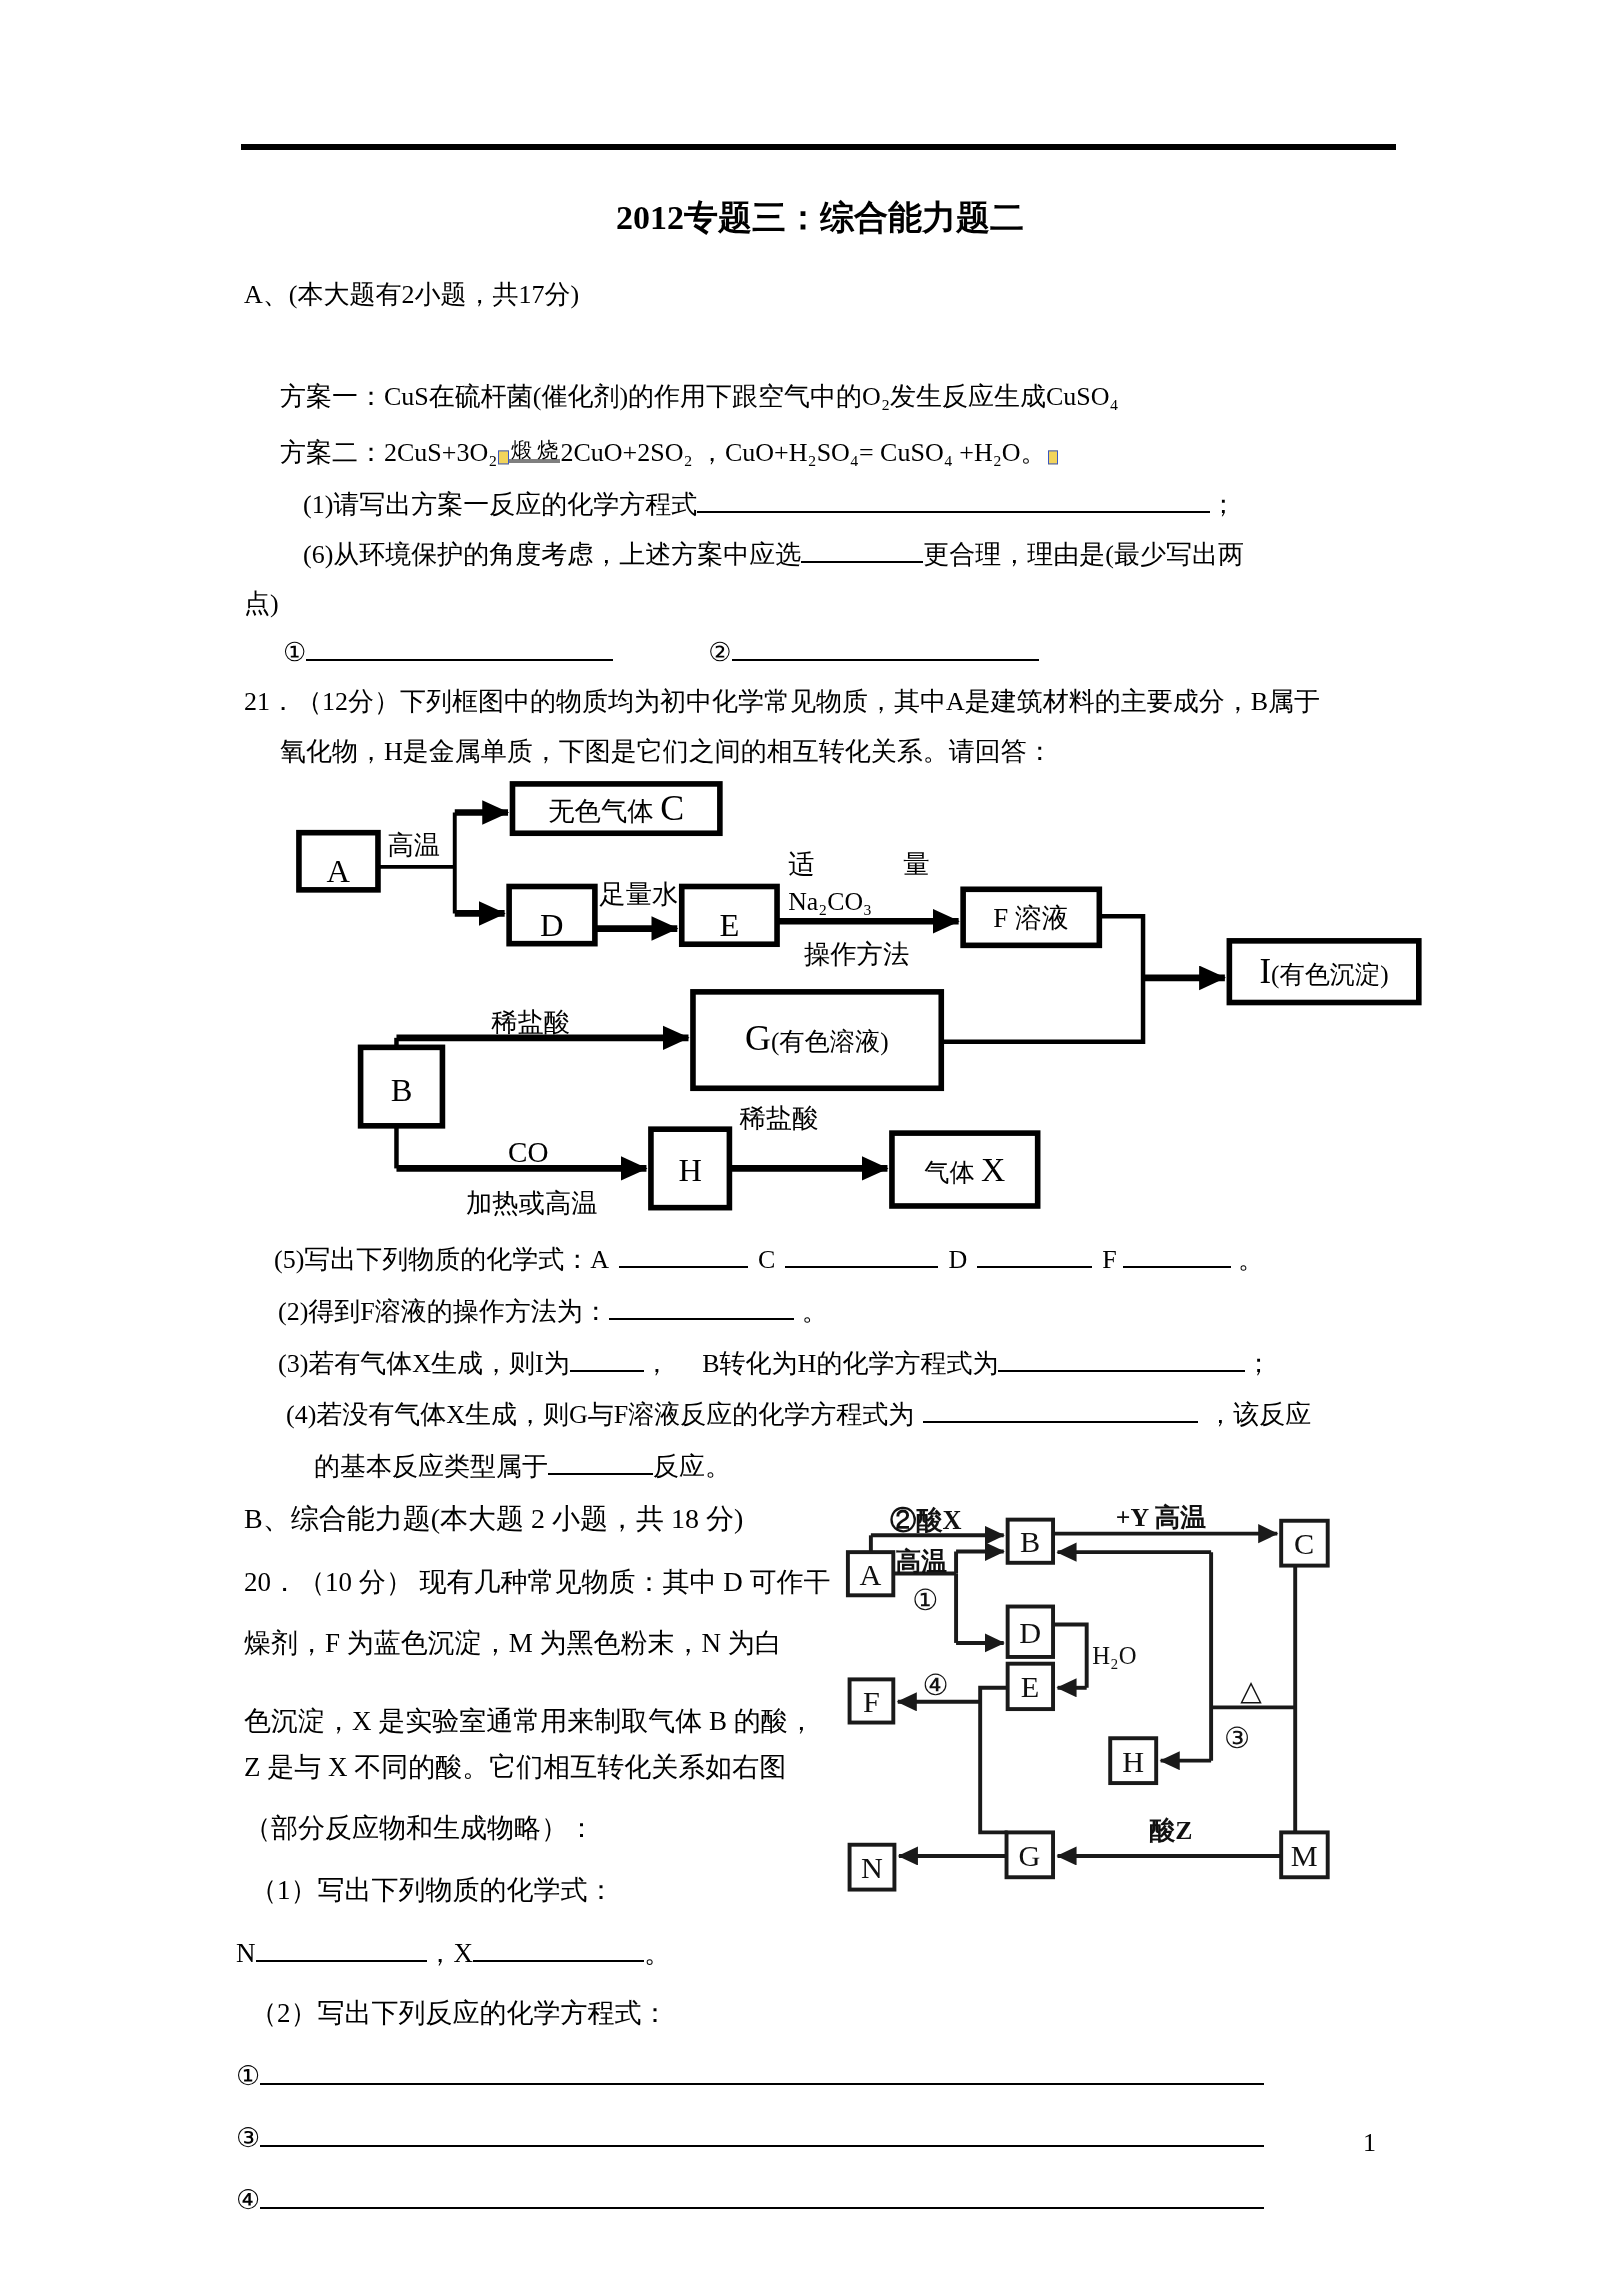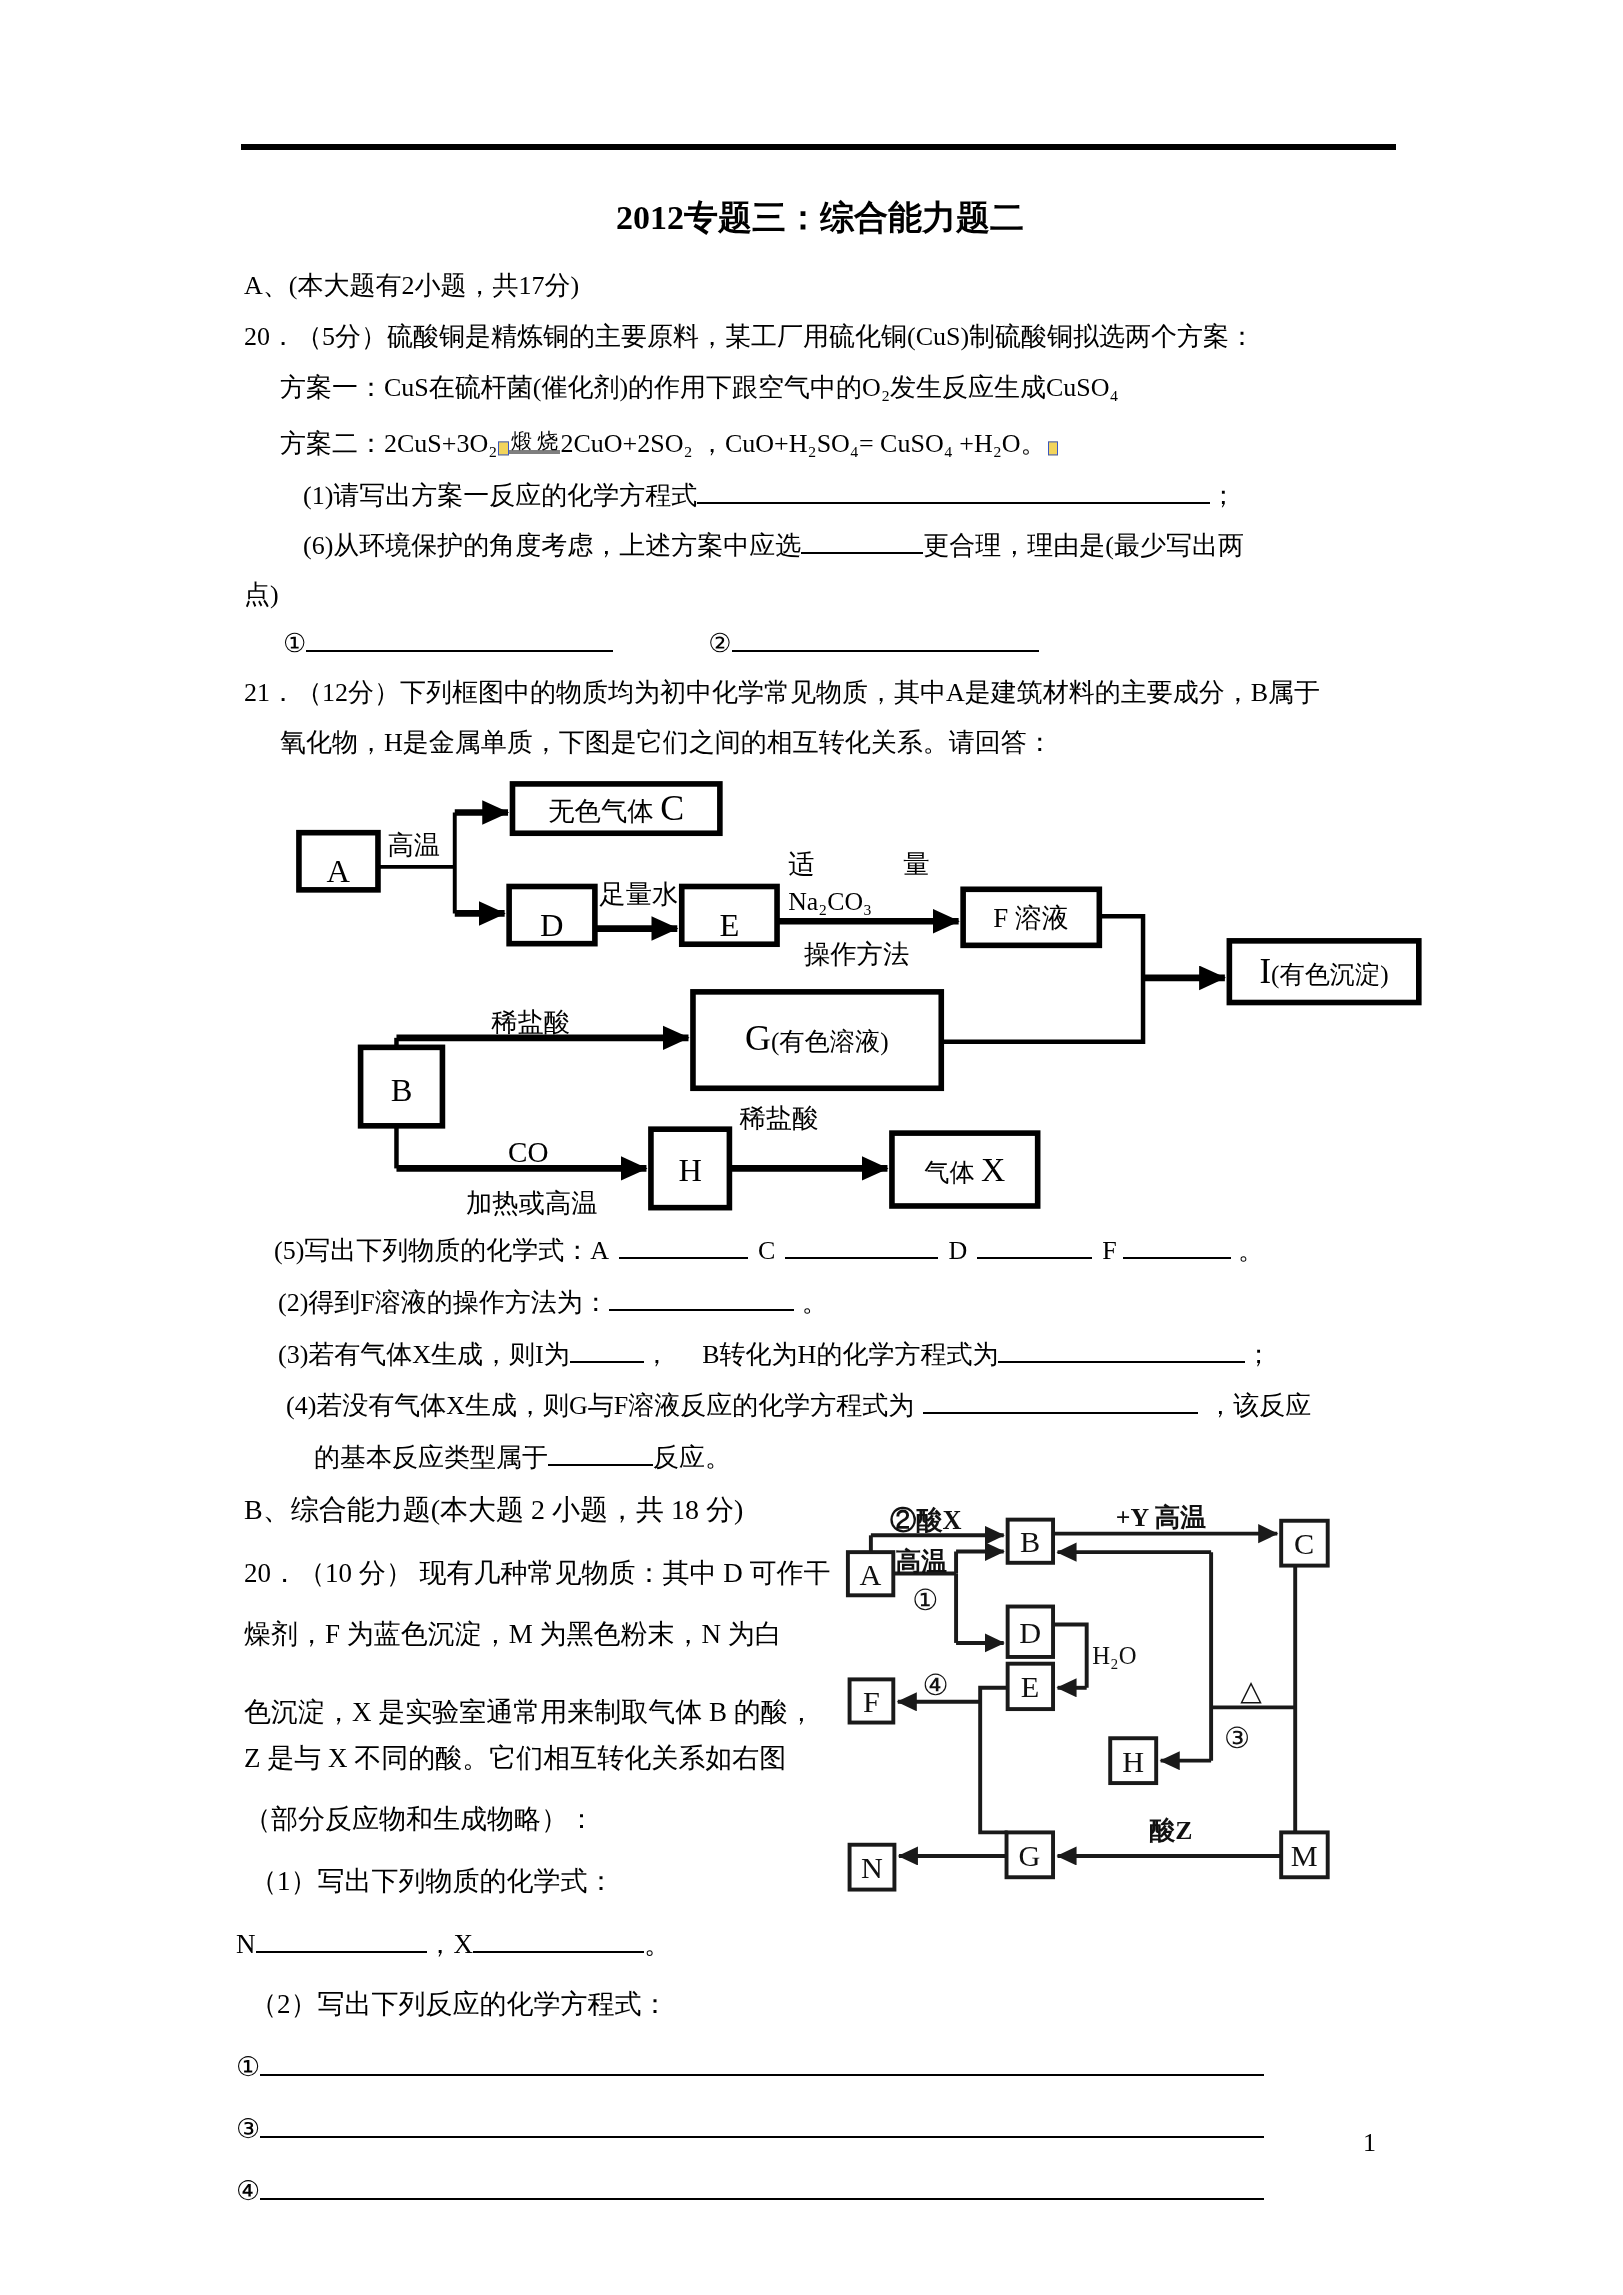--- a/index.html
+++ b/index.html
@@ -1,18 +1,18 @@
 <!DOCTYPE html>
 <html style="font-size:9px"><head>
 <meta charset="utf-8">
 <style>
   html,body{margin:0;padding:0;background:#888;}
   #page{position:relative;width:1623px;height:2295px;background:#ffffff;
         font-family:"Liberation Serif","DejaVu Serif",serif;color:#000;overflow:hidden;}
-  .line{position:absolute;font-size:26px;white-space:nowrap;display:flex;align-items:baseline;}
+  .line{position:absolute;font-size:26px;white-space:nowrap;display:flex;align-items:baseline;margin-top:9px;}
   .blank{display:inline-block;height:26px;border-bottom:2.8px solid #000;vertical-align:baseline;}
   .rule{position:absolute;background:#000;}
   .cond{display:inline-block;text-align:center;font-size:21px;line-height:19px;
         border-bottom:3.9px double #000;padding:0 2.2px;transform:translateY(-4.5px);}
   .artifact{display:inline-block;width:8.4px;height:12.3px;background:#f2d45c;border:1.1px solid #3a57c4;
             transform:translateY(3.4px);margin-left:1.1px;}
   .title{position:absolute;font-weight:bold;font-size:34px;white-space:nowrap;}
   svg text{font-family:"Liberation Serif","DejaVu Serif",serif;}
   .pagenum{position:absolute;font-size:26px;}
 </style>
@@ -22,23 +22,20 @@
 <div id="page">
 
   <div class="rule" style="left:241px;top:144px;width:1155px;height:6.2px;"></div>
 
   <div class="title" style="left:820px;top:195px;transform:translateX(-50%);color:#000000;">2012专题三：综合能力题二</div>
 
   <div class="line" style="left:244px;top:268px;">
       <span>A、(本大题有2小题，共17分)</span>
     </div>
 
-  <div class="line" style="left:244px;top:319px;">
-      <span>20．（5分）硫酸铜是精炼铜的主要原料，某工厂用硫化铜(CuS)制硫酸铜拟选两个方案：</span>
-    </div>
 
   <div class="line" style="left:280px;top:370px;text-align:right;">
       <span>方案一：CuS在硫杆菌(催化剂)的作用下跟空气中的O₂发生反应生成CuSO₄</span>
     </div>
 
   <div class="line" style="left:280px;top:426px;">
     <span>方案二：2CuS+3O₂</span>
       <span class="artifact"></span>
       <span class="cond">煅 烧</span>
       <span>2CuO+2SO₂ ，CuO+H₂SO₄= CuSO₄ +H₂O。</span>

